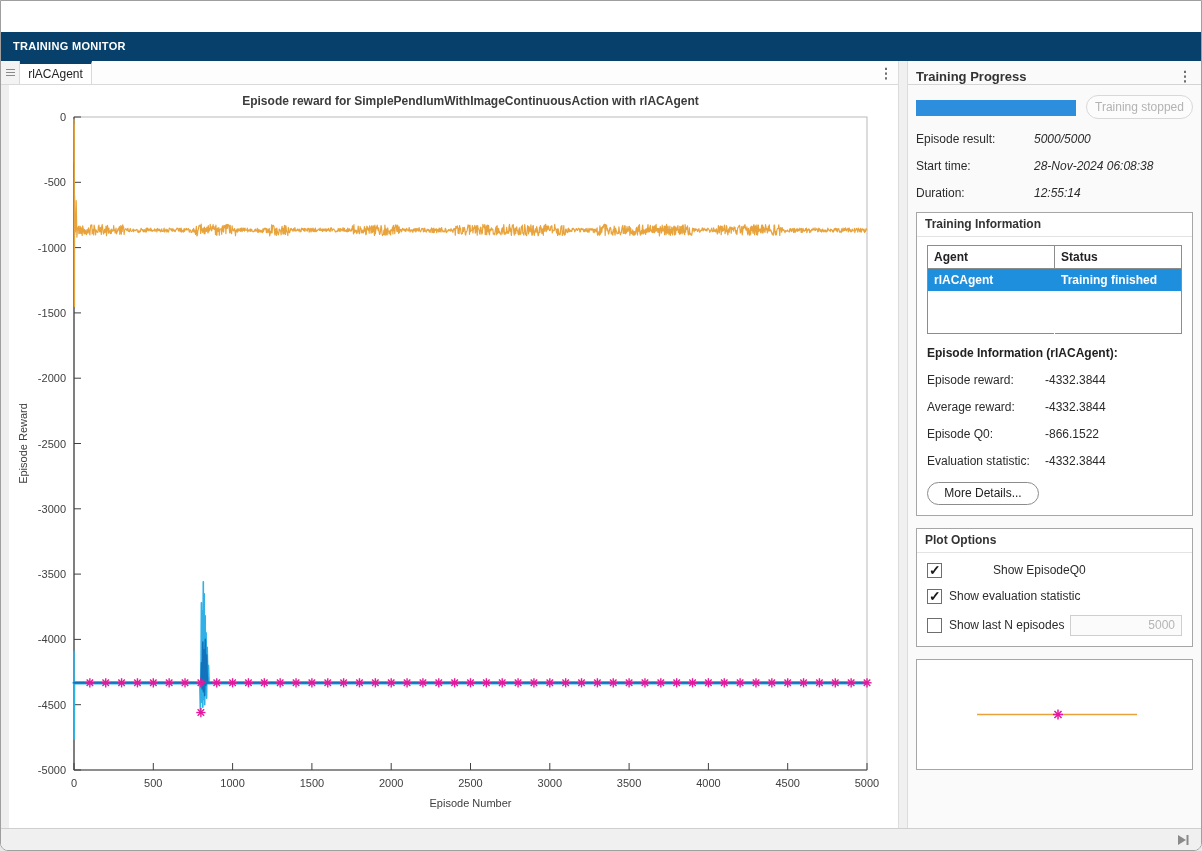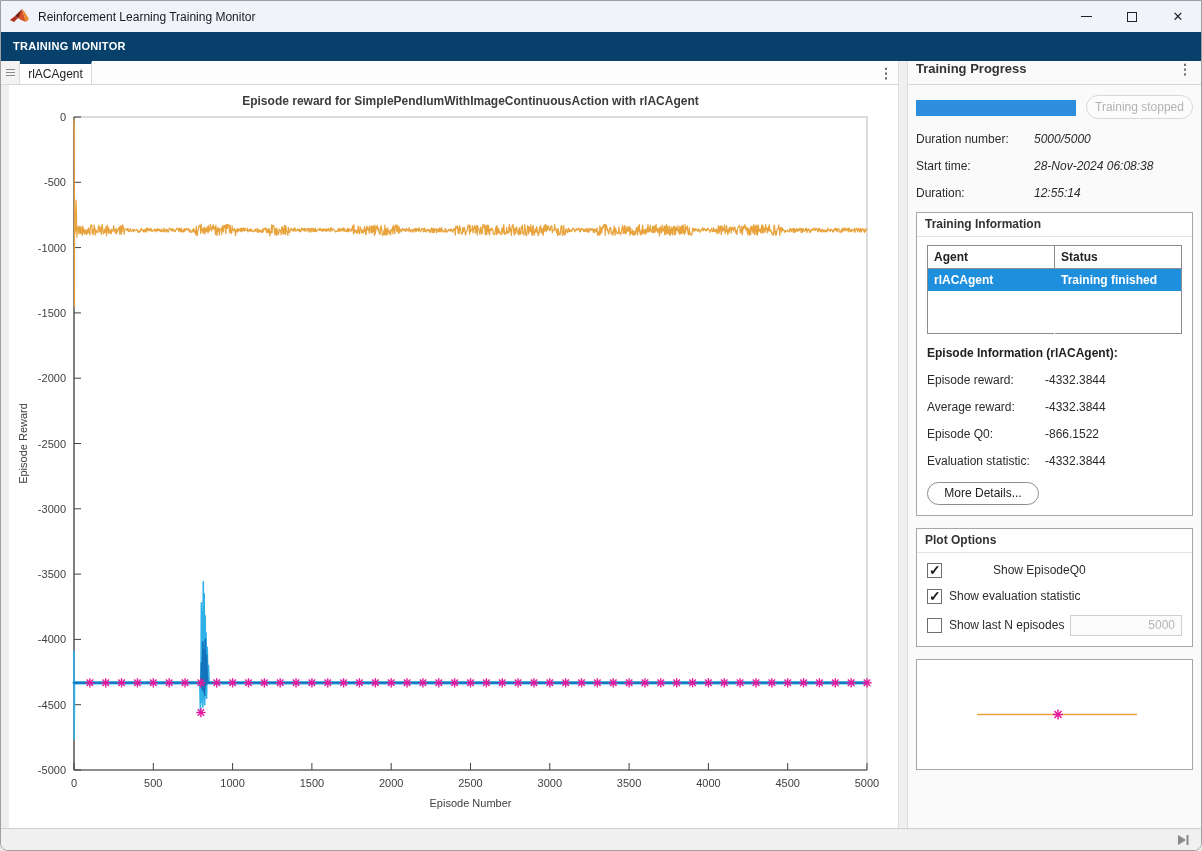--- a/index.html
+++ b/index.html
@@ -36,21 +36,21 @@
   .overflow-icon{ width:24px; display:flex; align-items:center; justify-content:center;
                   color:#6e6e6e; font-size:14px; font-weight:bold; }
 
   .figure{ flex:1; margin-left:8px; background:#fff; position:relative; }
 
   
   .splitter{ width:10px; background:#f0f0f0; border-left:1px solid #dcdcdc; border-right:1px solid #dcdcdc; }
 
   
   .right-panel{ flex:1; background:#fafafa; display:flex; flex-direction:column; overflow:hidden; }
-  .panel-header{ height:24px; border-bottom:1px solid #d5d5d5; display:flex; align-items:flex-start; padding:0 4px 0 8px; }
+  .panel-header{ height:24px; border-bottom:1px solid #d5d5d5; display:flex; align-items:flex-end; padding:0 4px 0 8px; }
   .panel-header .ph-title{ font-size:13px; font-weight:bold; color:#333; }
   .panel-header .spacer{ flex:1; }
 
   .rp-content{ flex:1; padding:10px 8px 8px 8px; overflow:hidden; }
 
   .progress-row{ display:flex; align-items:center; margin-bottom:6px; }
   .progress-bar{ width:160px; height:16px; background:#2d8edd; margin-top:2px; }
   .btn{ font-size:12px; border-radius:12px; text-align:center; }
   .btn-disabled{ margin-left:10px; flex:1; height:24px; line-height:22px; color:#b3b3b3;
                  background:#fcfcfc; border:1px solid #d8d8d8; }
@@ -93,40 +93,20 @@
                  border-top:1px solid #cfcfcf; display:flex; align-items:center; }
   .collapse-right{ margin-left:auto; margin-right:10px; width:16px; height:14px; }
 
   svg text{ font-family:"Liberation Sans",sans-serif; }
 </style>
 </head>
 <body>
 
 <div class="window">
 
-  <div class="titlebar">
-    <svg class="logo" viewBox="0 0 20 18">
-      <polygon points="0,12 5,8 8,10 4,14" fill="#b0301e"></polygon>
-      <polygon points="8,10 12,1 16,14 11,12" fill="#d6532a"></polygon>
-      <polygon points="5,8 12,1 9,9 8,10" fill="#7a1f14"></polygon>
-      <polygon points="12,1 16,14 19,11 14,3" fill="#e88a2e"></polygon>
-    </svg>
-    <span class="title">Reinforcement Learning Training Monitor</span>
-    <div class="win-controls">
-      <div class="win-btn">
-          <span class="min-glyph"></span>
-        </div>
-      <div class="win-btn">
-          <span class="max-glyph"></span>
-        </div>
-      <div class="win-btn">
-          <span>✕</span>
-        </div>
-    </div>
-  </div>
 
   <div class="ribbon">
     <div class="ribbon-label">TRAINING MONITOR</div>
   </div>
 
   <div class="main">
 
     <div class="left-panel">
       <div class="tabstrip">
         <div class="tab-menu">
@@ -513,21 +493,21 @@
         <span class="overflow-icon">⋮</span>
       </div>
       <div class="rp-content">
 
         <div class="progress-row">
           <div class="progress-bar"></div>
           <div class="btn btn-disabled">Training stopped</div>
         </div>
 
         <div class="field-row">
-          <span class="fl">Duration number:</span>
+          <span class="fl">Episode result:</span>
           <span class="fv">5000/5000</span>
         </div>
         <div class="field-row">
           <span class="fl">Start time:</span>
           <span class="fv">28-Nov-2024 06:08:38</span>
         </div>
         <div class="field-row">
           <span class="fl">Duration:</span>
           <span class="fv">12:55:14</span>
         </div>

